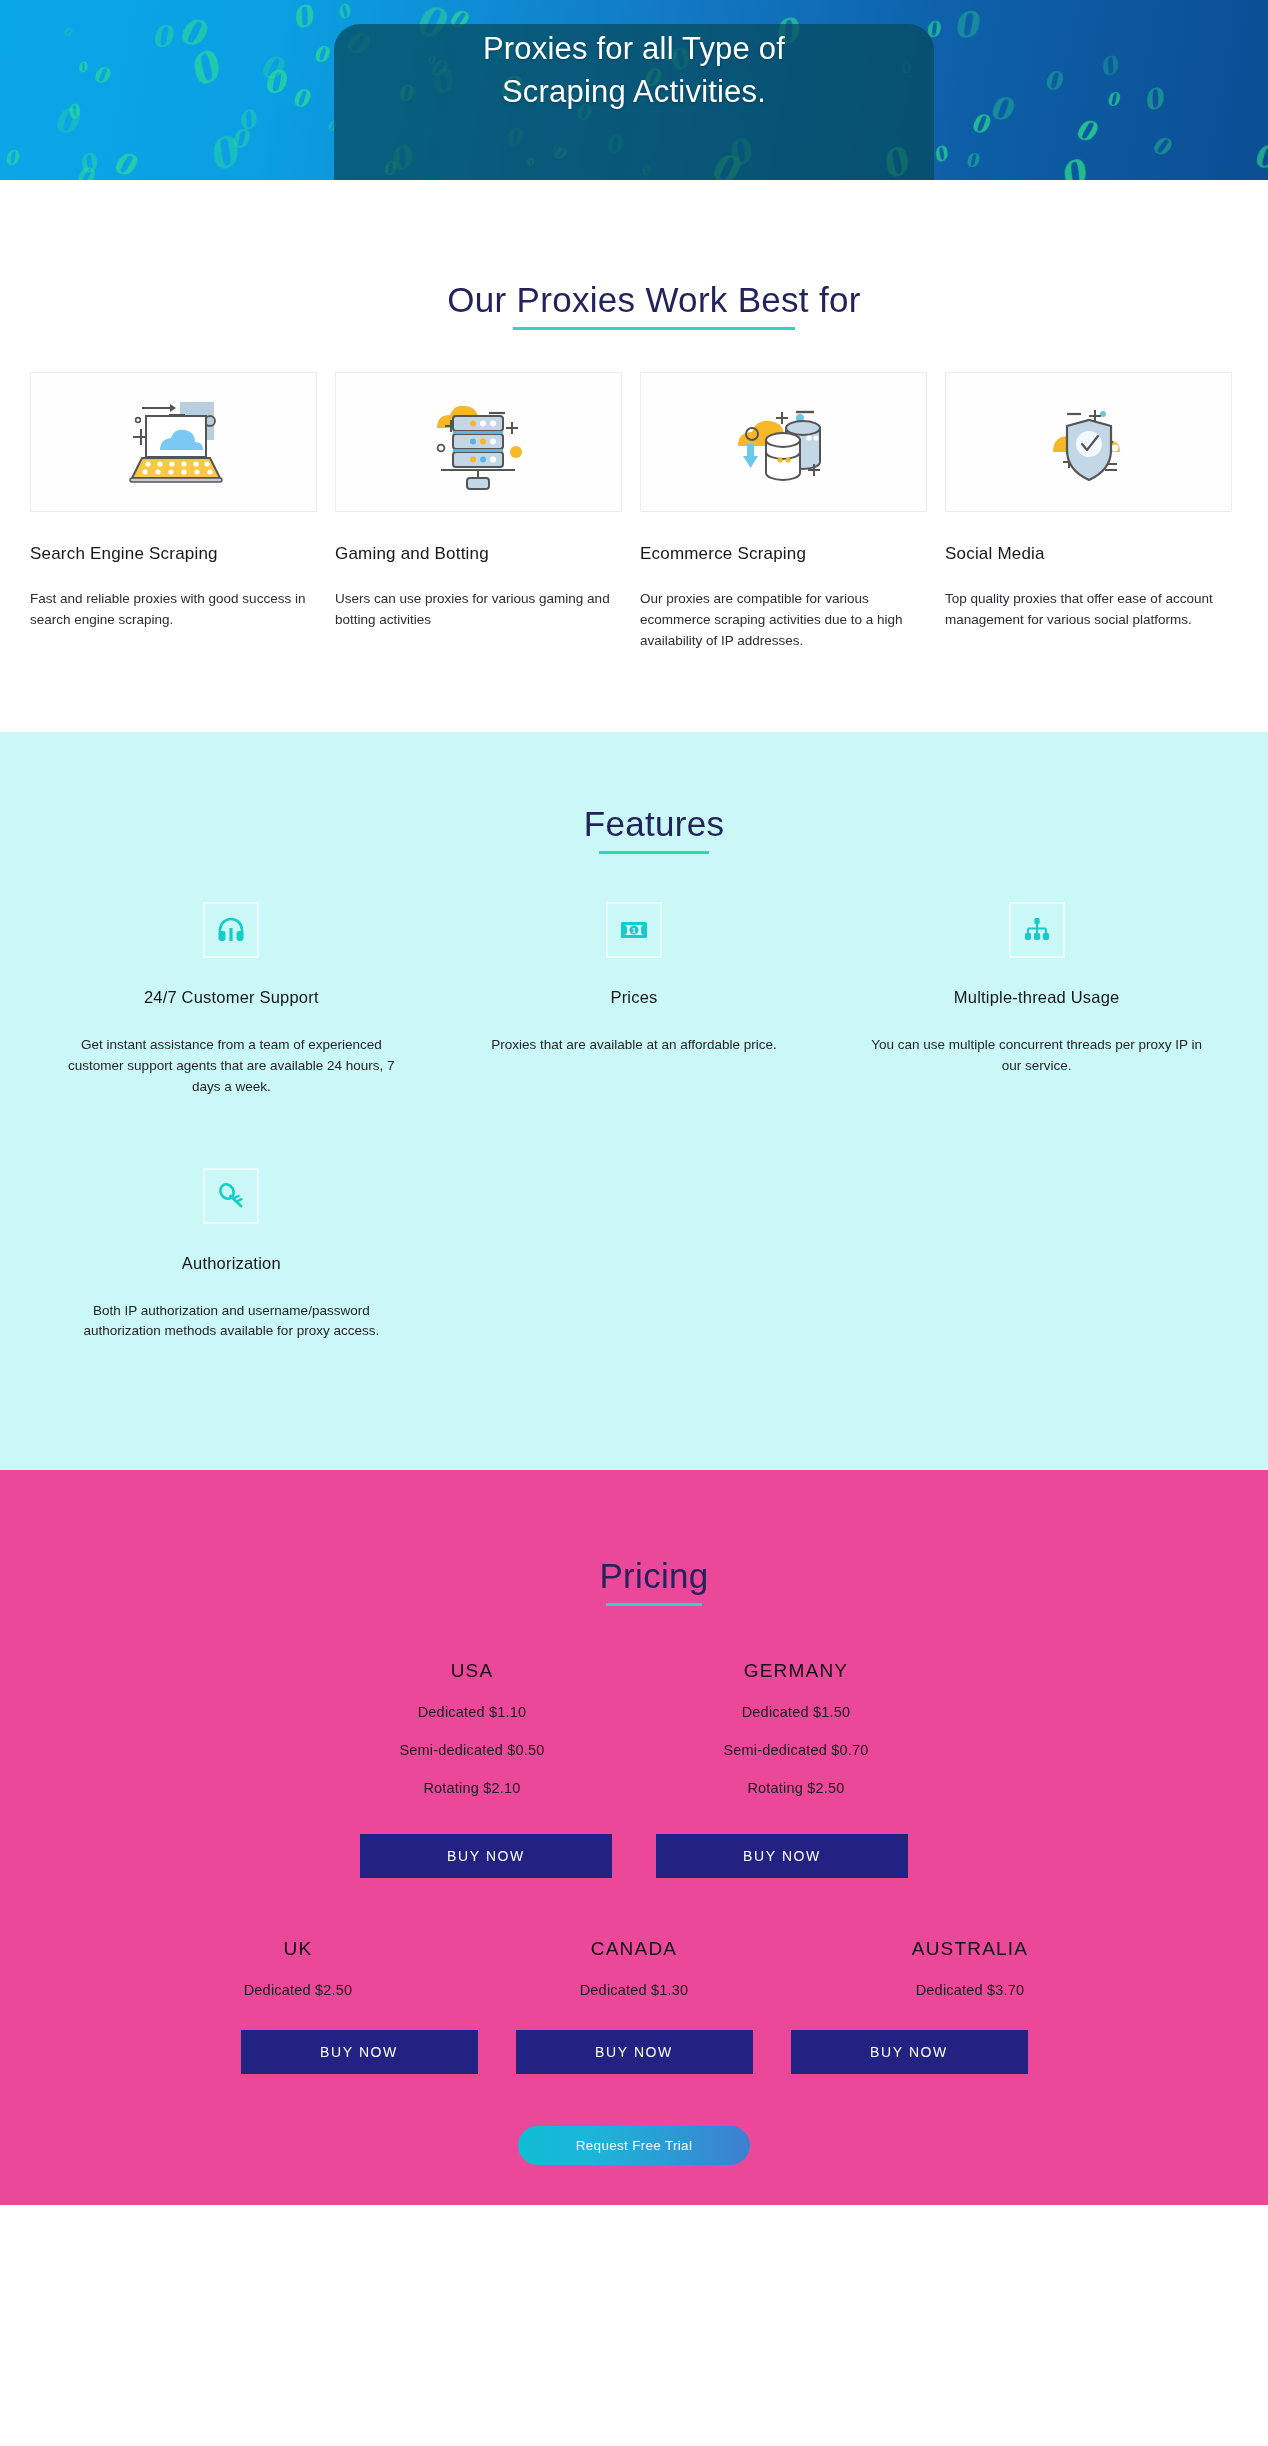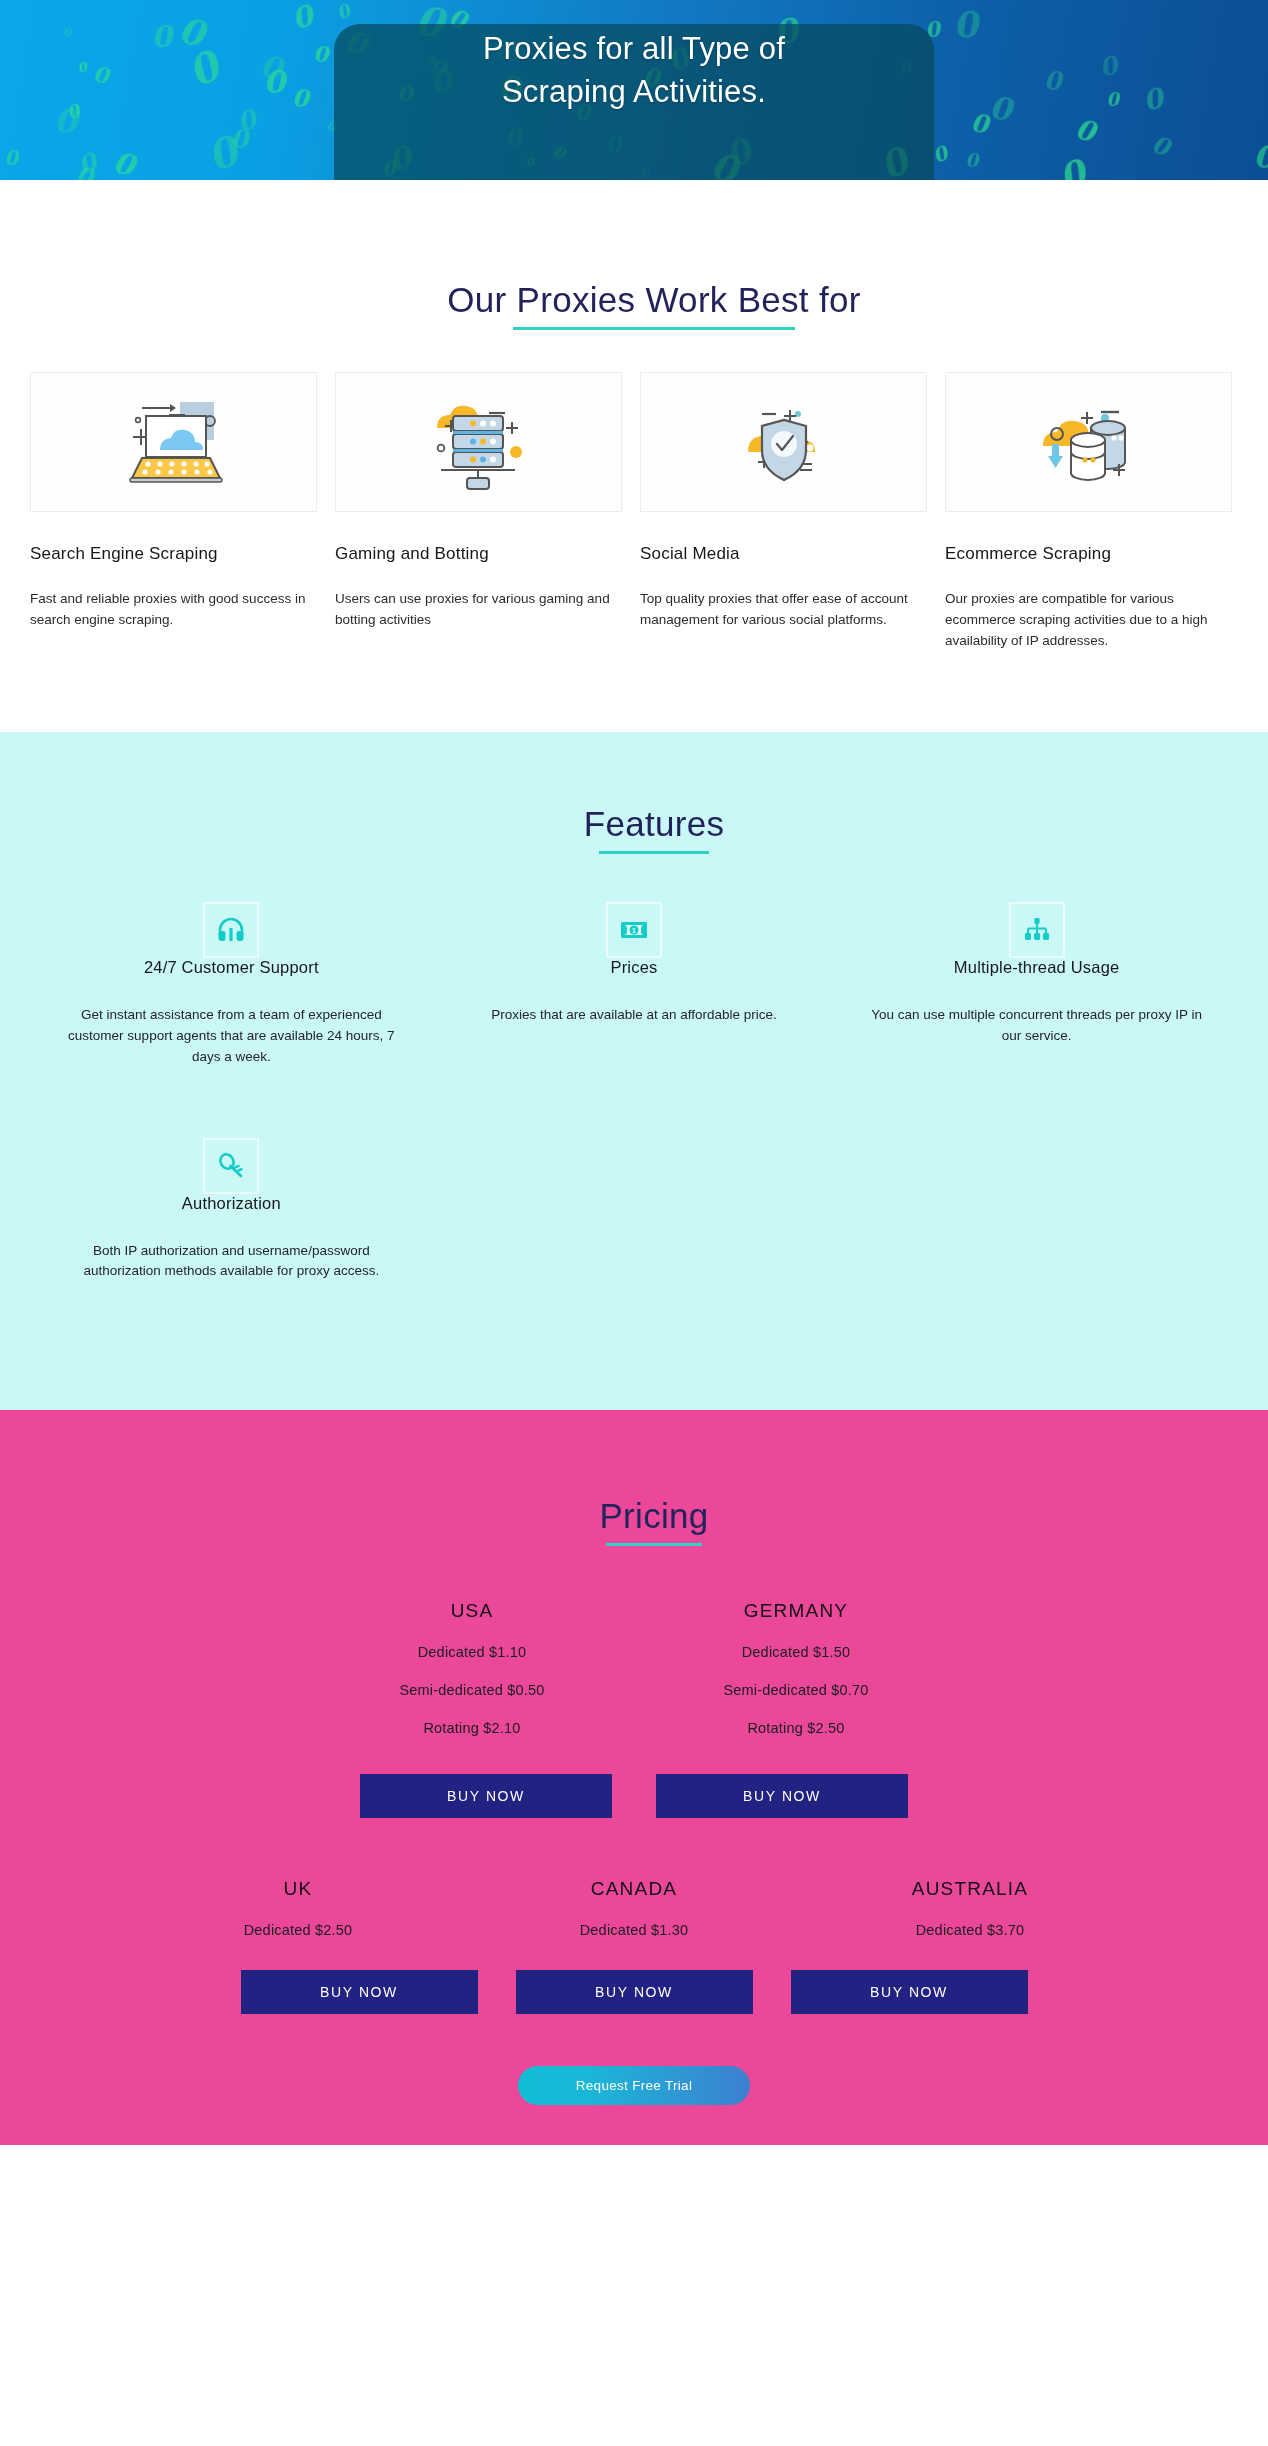--- a/index.html
+++ b/index.html
@@ -126,20 +126,21 @@
   .feature-iconbox {
     width: 56px;
     height: 56px;
     margin: 0 auto;
     border: 2px solid #eafdfc;
     display: flex;
     align-items: center;
     justify-content: center;
   }
   .feature-title {
+    margin-top: 30px;
     font-size: 16.5px;
     color: #17171c;
     letter-spacing: .2px;
   }
   .feature-desc {
     margin-top: 28px;
     font-size: 13.5px;
     line-height: 1.55;
     color: #24242a;
     padding: 0 14px;
@@ -368,46 +369,20 @@
           <rect x="50" y="88" width="22" height="11" rx="3" fill="#c3d7e7" stroke="#555" stroke-width="2"></rect>
         </svg>
       </div>
       <div class="usecase-title">Gaming and Botting</div>
       <div class="usecase-desc">Users can use proxies for various gaming and botting activities</div>
     </div>
 
     <div class="usecase-col">
       <div class="usecase-imgbox">
         <svg width="124" height="104" viewBox="0 0 124 104">
-          <path d="M26 62 q0-16 16-16 q5-16 21-13 q17 3 17 17 q13 0 13 12 z" fill="#f6b728"></path>
-          <circle cx="68" cy="24" r="4.6" fill="#fff"></circle>
-          <circle cx="78" cy="40" r="5.4" fill="#fff"></circle>
-          <circle cx="88" cy="58" r="3.4" fill="#fff"></circle>
-          <circle cx="76" cy="24" r="3" fill="#6dc7cf"></circle>
-          <line x1="40" y1="24" x2="54" y2="24" stroke="#555" stroke-width="2.2"></line>
-          <line x1="62" y1="26" x2="74" y2="26" stroke="#555" stroke-width="2"></line>
-          <line x1="68" y1="20" x2="68" y2="32" stroke="#555" stroke-width="2"></line>
-          <line x1="72" y1="52" x2="86" y2="52" stroke="#555" stroke-width="2"></line>
-          <line x1="36" y1="72" x2="48" y2="72" stroke="#555" stroke-width="2"></line>
-          <line x1="42" y1="66" x2="42" y2="78" stroke="#555" stroke-width="2"></line>
-          <circle cx="64" cy="74" r="4.6" fill="#5bb4e5"></circle>
-          <line x1="74" y1="74" x2="90" y2="74" stroke="#555" stroke-width="2"></line>
-          <line x1="78" y1="80" x2="90" y2="80" stroke="#555" stroke-width="2"></line>
-          <path d="M40 36 L62 30 L84 36 v24 q0 20 -22 30 q-22 -10 -22 -30 z" fill="#c3d7e7" stroke="#555" stroke-width="2.2"></path>
-          <circle cx="62" cy="54" r="13" fill="#f4f9fc"></circle>
-          <polyline points="55,54 60,60 71,46" fill="none" stroke="#555" stroke-width="2.2" stroke-linecap="round" stroke-linejoin="round"></polyline>
-        </svg>
-      </div>
-      <div class="usecase-title">Social Media</div>
-      <div class="usecase-desc">Top quality proxies that offer ease of account management for various social platforms.</div>
-    </div>
-
-    <div class="usecase-col">
-      <div class="usecase-imgbox">
-        <svg width="124" height="104" viewBox="0 0 124 104">
           <path d="M16 56 q0-14 14-14 q4-13 18-11 q14 2 14 15 q11 0 11 10 z" fill="#f6b728"></path>
           <line x1="74" y1="22" x2="92" y2="22" stroke="#555" stroke-width="2.4"></line>
           <line x1="54" y1="28" x2="66" y2="28" stroke="#555" stroke-width="2"></line>
           <line x1="60" y1="22" x2="60" y2="34" stroke="#555" stroke-width="2"></line>
           <circle cx="78" cy="28" r="4" fill="#6ec6e8"></circle>
           <circle cx="30" cy="44" r="6" fill="none" stroke="#555" stroke-width="2"></circle>
           <g>
             <rect x="25" y="54" width="7" height="14" fill="#6ec6e8"></rect>
             <polygon points="21,66 36,66 28.5,78" fill="#6ec6e8"></polygon>
           </g>
@@ -425,20 +400,46 @@
           <circle cx="58" cy="70" r="2.6" fill="#f6b728"></circle>
             <circle cx="66" cy="70" r="2.6" fill="#f6b728"></circle>
           <line x1="86" y1="80" x2="98" y2="80" stroke="#555" stroke-width="2"></line>
           <line x1="92" y1="74" x2="92" y2="86" stroke="#555" stroke-width="2"></line>
         </svg>
       </div>
       <div class="usecase-title">Ecommerce Scraping</div>
       <div class="usecase-desc">Our proxies are compatible for various ecommerce scraping activities due to a high availability of IP addresses.</div>
     </div>
 
+    <div class="usecase-col">
+      <div class="usecase-imgbox">
+        <svg width="124" height="104" viewBox="0 0 124 104">
+          <path d="M26 62 q0-16 16-16 q5-16 21-13 q17 3 17 17 q13 0 13 12 z" fill="#f6b728"></path>
+          <circle cx="68" cy="24" r="4.6" fill="#fff"></circle>
+          <circle cx="78" cy="40" r="5.4" fill="#fff"></circle>
+          <circle cx="88" cy="58" r="3.4" fill="#fff"></circle>
+          <circle cx="76" cy="24" r="3" fill="#6dc7cf"></circle>
+          <line x1="40" y1="24" x2="54" y2="24" stroke="#555" stroke-width="2.2"></line>
+          <line x1="62" y1="26" x2="74" y2="26" stroke="#555" stroke-width="2"></line>
+          <line x1="68" y1="20" x2="68" y2="32" stroke="#555" stroke-width="2"></line>
+          <line x1="72" y1="52" x2="86" y2="52" stroke="#555" stroke-width="2"></line>
+          <line x1="36" y1="72" x2="48" y2="72" stroke="#555" stroke-width="2"></line>
+          <line x1="42" y1="66" x2="42" y2="78" stroke="#555" stroke-width="2"></line>
+          <circle cx="64" cy="74" r="4.6" fill="#5bb4e5"></circle>
+          <line x1="74" y1="74" x2="90" y2="74" stroke="#555" stroke-width="2"></line>
+          <line x1="78" y1="80" x2="90" y2="80" stroke="#555" stroke-width="2"></line>
+          <path d="M40 36 L62 30 L84 36 v24 q0 20 -22 30 q-22 -10 -22 -30 z" fill="#c3d7e7" stroke="#555" stroke-width="2.2"></path>
+          <circle cx="62" cy="54" r="13" fill="#f4f9fc"></circle>
+          <polyline points="55,54 60,60 71,46" fill="none" stroke="#555" stroke-width="2.2" stroke-linecap="round" stroke-linejoin="round"></polyline>
+        </svg>
+      </div>
+      <div class="usecase-title">Social Media</div>
+      <div class="usecase-desc">Top quality proxies that offer ease of account management for various social platforms.</div>
+    </div>
+
   </div>
 </section>
 
 <section class="features">
   <div class="section-head-wrap">
     <div class="section-head">
       <span>Features</span>
       <span class="underline" style="width:78%;"></span>
     </div>
   </div>

